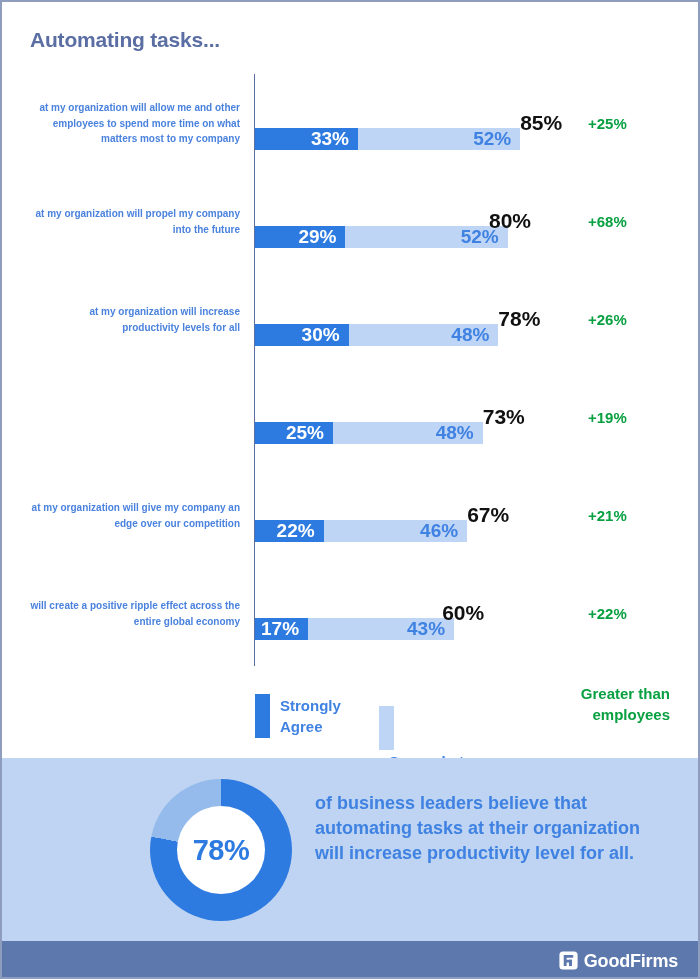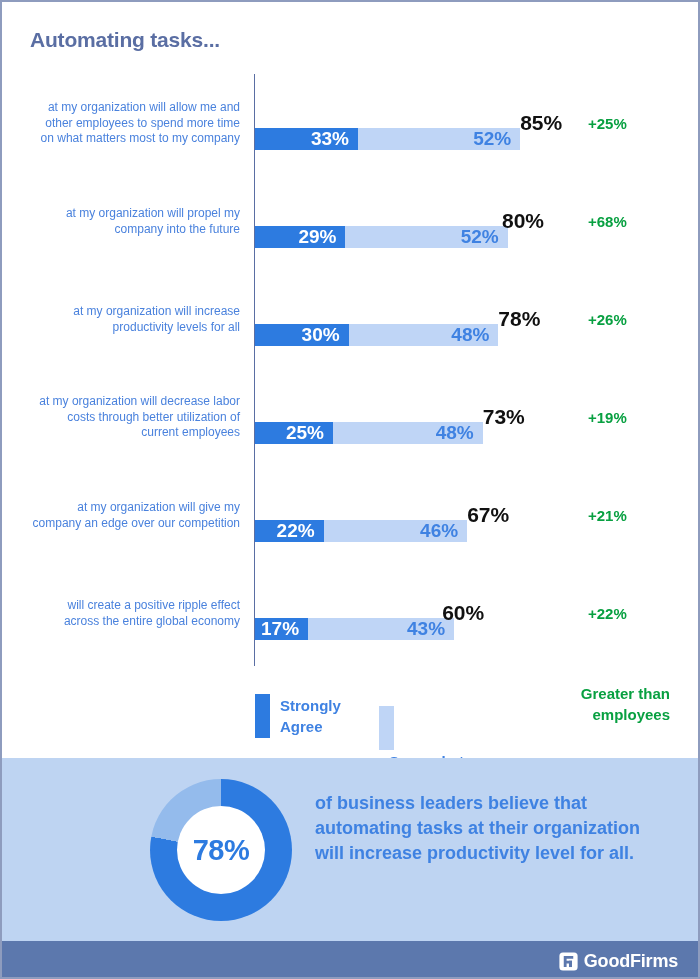--- a/index.html
+++ b/index.html
@@ -55,22 +55,22 @@
     left: 0;
     width: 700px;
     height: 98px;
   }
 
   .row-label {
     position: absolute;
     right: 462px;   
     width: 210px;
     text-align: right;
-    font-size: 12px;
-    font-weight: normal;
+    font-size: 10px;
+    font-weight: bold;
     line-height: 15.5px;
     color: #4a82dd;
     top: 50%;
     transform: translateY(-50%);
   }
 
   .bar-wrap {
     position: absolute;
     left: 253px;
     top: 50%;
@@ -222,21 +222,20 @@
     top: 939px;
     width: 700px;
     height: 40px;
     background: #5c78ad;
     display: flex;
     align-items: center;
     justify-content: flex-end;
   }
   .brand {
     display: flex;
-    align-items: center;
     margin-right: 24px;
   }
   .brand-mark {
     width: 19px;
     height: 19px;
     margin-right: 6px;
     flex: 0 0 auto;
   }
   .brand-name {
     font-size: 18px;
@@ -271,38 +270,37 @@
         <div class="row" style="top: 98px;">
           <div class="row-label">at my organization will propel my company into the future</div>
           <div class="bar-wrap">
             <div class="seg-strong" style="width:90.48px">
               <span class="seg-strong-val">29%</span>
             </div>
             <div class="seg-somewhat" style="width:162.24px">
               <span class="seg-somewhat-val">52%</span>
             </div>
           </div>
-          <div class="total-val" style="left:500px">80%</div>
+          <div class="total-val" style="left:487px">80%</div>
           <div class="delta-val">+68%</div>
         </div>
         <div class="row" style="top: 196px;">
           <div class="row-label">at my organization will increase productivity levels for all</div>
           <div class="bar-wrap">
             <div class="seg-strong" style="width:93.60000000000001px">
               <span class="seg-strong-val">30%</span>
             </div>
             <div class="seg-somewhat" style="width:149.76px">
               <span class="seg-somewhat-val">48%</span>
             </div>
           </div>
           <div class="total-val" style="left:496.36px">78%</div>
           <div class="delta-val">+26%</div>
         </div>
         <div class="row" style="top: 294px;">
-          <div class="row-label">at my organization will decrease labor costs through better utilization of current employees</div>
           <div class="bar-wrap">
             <div class="seg-strong" style="width:78px">
               <span class="seg-strong-val">25%</span>
             </div>
             <div class="seg-somewhat" style="width:149.76px">
               <span class="seg-somewhat-val">48%</span>
             </div>
           </div>
           <div class="total-val" style="left:480.76px">73%</div>
           <div class="delta-val">+19%</div>

